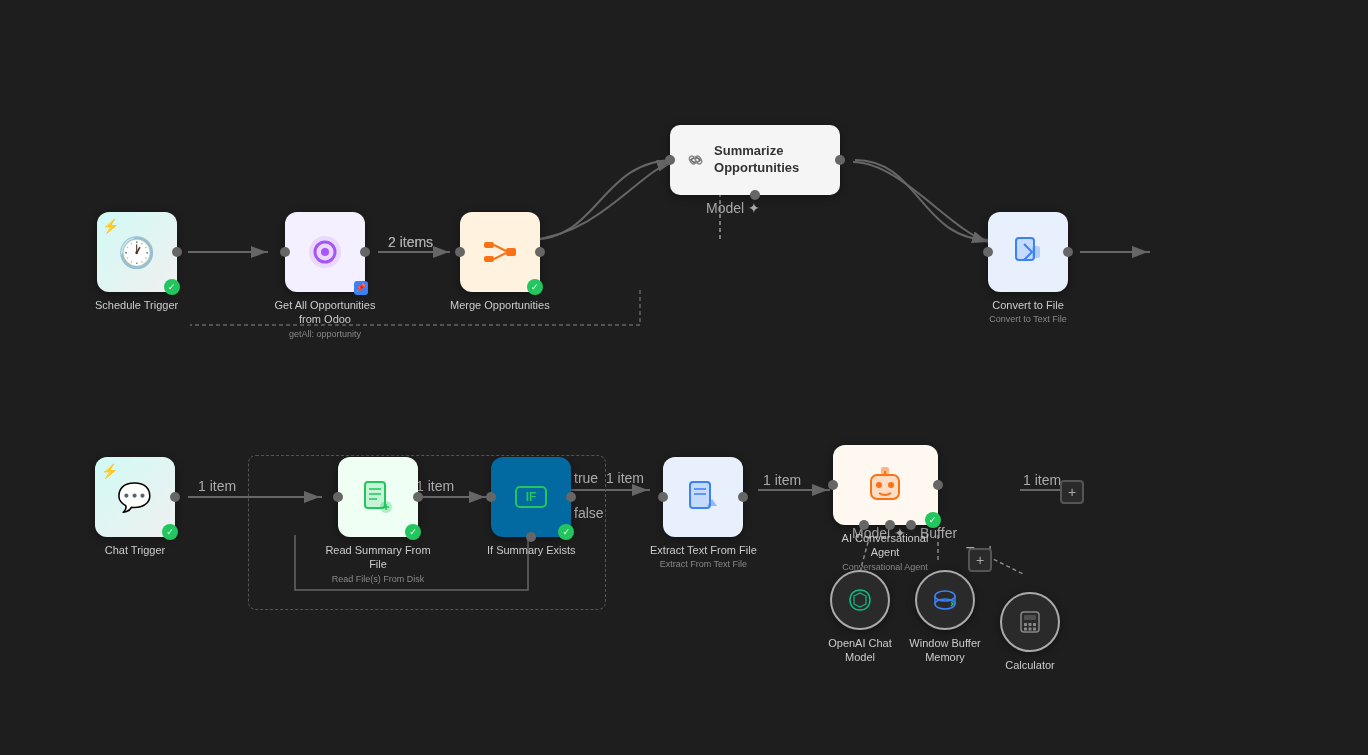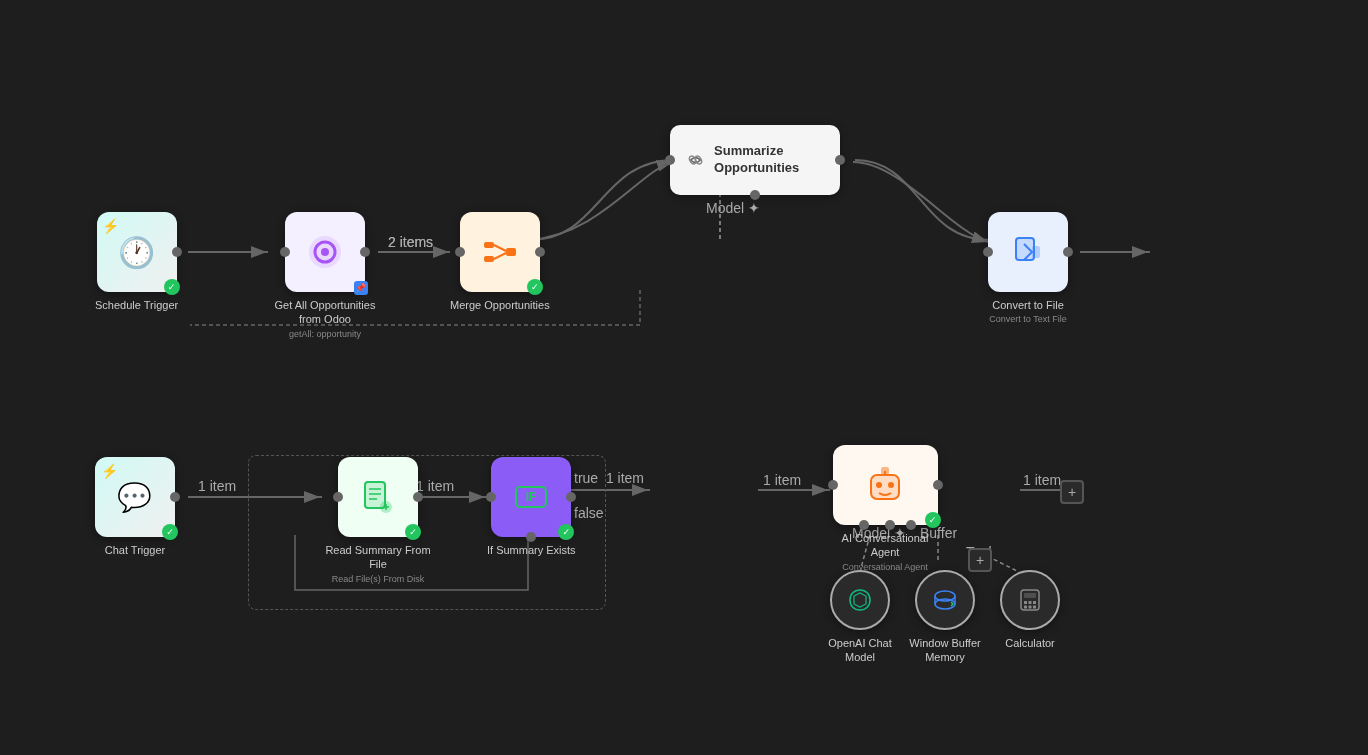--- a/index.html
+++ b/index.html
@@ -306,33 +306,48 @@
         <line x1="23" y1="28" x2="29" y2="28" stroke="#22c55e" stroke-width="1.5"></line>
         <line x1="26" y1="25" x2="26" y2="31" stroke="#22c55e" stroke-width="1.5"></line>
       </svg>
       <div class="badge-green">✓</div>
     </div>
     <div class="node-label">Read Summary From File</div>
     <div class="node-sublabel">Read File(s) From Disk</div>
   </div>
 
   <div class="node" style="left:487px; top:457px;">
-    <div class="node-box large" style="background:#8b5cf6;">
+    <div class="node-box large" style="background:#0369a1;">
       <div class="port-left node-port"></div>
       <div class="port-right node-port"></div>
       <div class="port-bottom node-port"></div>
       <svg width="36" height="36" viewBox="0 0 36 36">
         <rect x="3" y="8" width="30" height="20" rx="4" fill="none" stroke="#22c55e" stroke-width="2"></rect>
         <text x="18" y="22" text-anchor="middle" font-size="12" font-weight="bold" fill="#22c55e">IF</text>
       </svg>
       <div class="badge-green">✓</div>
     </div>
     <div class="node-label">If Summary Exists</div>
   </div>
 
+  <div class="node" style="left:650px; top:457px;">
+    <div class="node-box large" style="background:#e8f0fe;">
+      <div class="port-left node-port"></div>
+      <div class="port-right node-port"></div>
+      <svg width="36" height="36" viewBox="0 0 36 36">
+        <rect x="5" y="3" width="20" height="26" rx="3" fill="#3b82f6" opacity="0.2"></rect>
+        <rect x="5" y="3" width="20" height="26" rx="3" fill="none" stroke="#3b82f6" stroke-width="2"></rect>
+        <line x1="9" y1="10" x2="21" y2="10" stroke="#3b82f6" stroke-width="1.5"></line>
+        <line x1="9" y1="15" x2="21" y2="15" stroke="#3b82f6" stroke-width="1.5"></line>
+        <path d="M27 20 L32 27 L22 27 Z" fill="#3b82f6" opacity="0.5"></path>
+      </svg>
+    </div>
+    <div class="node-label">Extract Text From File</div>
+    <div class="node-sublabel">Extract From Text File</div>
+  </div>
 
   <div class="node" style="left:830px; top:445px;">
     <div class="node-box" style="width:105px;height:80px;background:#fff8f0;border-radius:12px;">
       <div class="port-left node-port"></div>
       <div class="port-right node-port"></div>
       <div class="port-bottom node-port" style="bottom:-5px;left:30%;"></div>
       <div class="port-bottom node-port" style="bottom:-5px;left:55%;"></div>
       <div class="port-bottom node-port" style="bottom:-5px;left:75%;"></div>
       <svg width="44" height="44" viewBox="0 0 44 44">
         <rect x="8" y="12" width="28" height="24" rx="6" fill="#f97316" opacity="0.2"></rect>
@@ -367,21 +382,21 @@
   <div class="node" style="left:820px; top:570px;">
     <div class="node-box circle" style="width:60px;height:60px;border-color:#aaa;">
       <svg width="28" height="28" viewBox="0 0 28 28">
         <path d="M14 4 C8 4 4 8 4 14 C4 20 8 24 14 24 C20 24 24 20 24 14 C24 8 20 4 14 4 Z" fill="none" stroke="#10b981" stroke-width="1.5"></path>
         <path d="M8 10 L14 7 L20 10 L20 18 L14 21 L8 18 Z" fill="none" stroke="#10b981" stroke-width="1.2"></path>
       </svg>
     </div>
     <div class="node-label" style="max-width:80px;">OpenAI Chat Model</div>
   </div>
 
-  <div class="node" style="left:1000px; top:570px;">
+  <div class="node" style="left:1000px; top:592px;">
     <div class="node-box circle" style="width:60px;height:60px;border-color:#aaa;">
       <svg width="28" height="28" viewBox="0 0 28 28">
         <rect x="5" y="4" width="18" height="20" rx="3" fill="none" stroke="#888" stroke-width="1.5"></rect>
         <rect x="8" y="7" width="12" height="5" rx="1" fill="#888" opacity="0.4"></rect>
         <rect x="8" y="15" width="3" height="3" rx="0.5" fill="#888"></rect>
         <rect x="12.5" y="15" width="3" height="3" rx="0.5" fill="#888"></rect>
         <rect x="17" y="15" width="3" height="3" rx="0.5" fill="#888"></rect>
         <rect x="8" y="19.5" width="3" height="3" rx="0.5" fill="#888"></rect>
         <rect x="12.5" y="19.5" width="3" height="3" rx="0.5" fill="#888"></rect>
         <rect x="17" y="19.5" width="3" height="3" rx="0.5" fill="#888"></rect>

